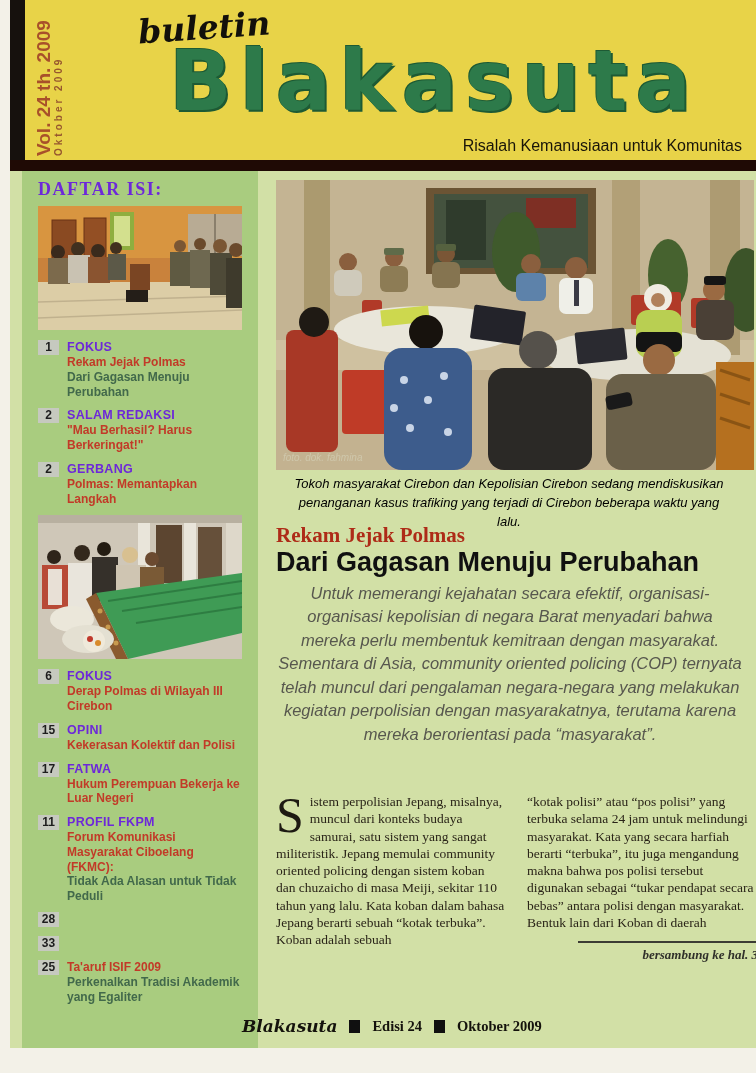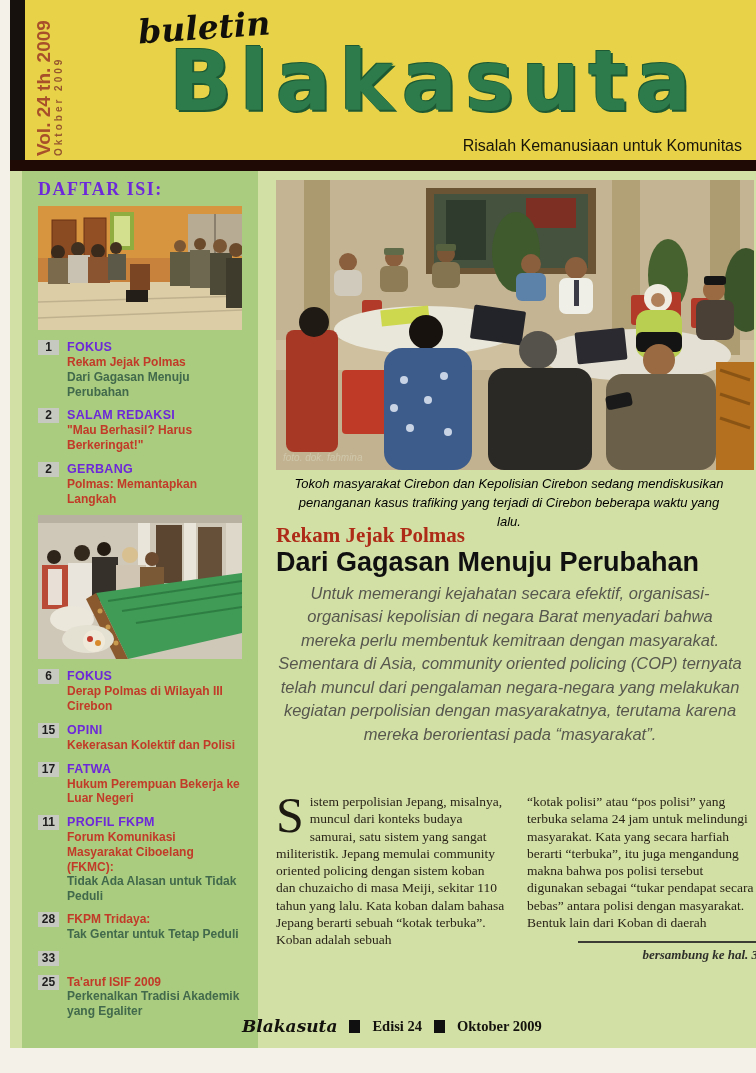--- a/index.html
+++ b/index.html
@@ -201,24 +201,20 @@
           <div class="toc-entry">
             <span class="toc-num">11</span>
             <div class="toc-lines">
               <div class="toc-line tone-caps">PROFIL FKPM</div>
               <div class="toc-line tone-red">Forum Komunikasi Masyarakat Ciboelang (FKMC):</div>
               <div class="toc-line tone-green">Tidak Ada Alasan untuk Tidak Peduli</div>
             </div>
           </div>
           <div class="toc-entry">
             <span class="toc-num">28</span>
-            <div class="toc-lines">
-              <div class="toc-line tone-red">FKPM Tridaya:</div>
-              <div class="toc-line tone-green">Tak Gentar untuk Tetap Peduli</div>
-            </div>
           </div>
           <div class="toc-entry">
             <span class="toc-num">33</span>
           </div>
           <div class="toc-entry">
             <span class="toc-num">25</span>
             <div class="toc-lines">
               <div class="toc-line tone-red">Ta'aruf ISIF 2009</div>
               <div class="toc-line tone-green">Perkenalkan Tradisi Akademik yang Egaliter</div>
             </div>

